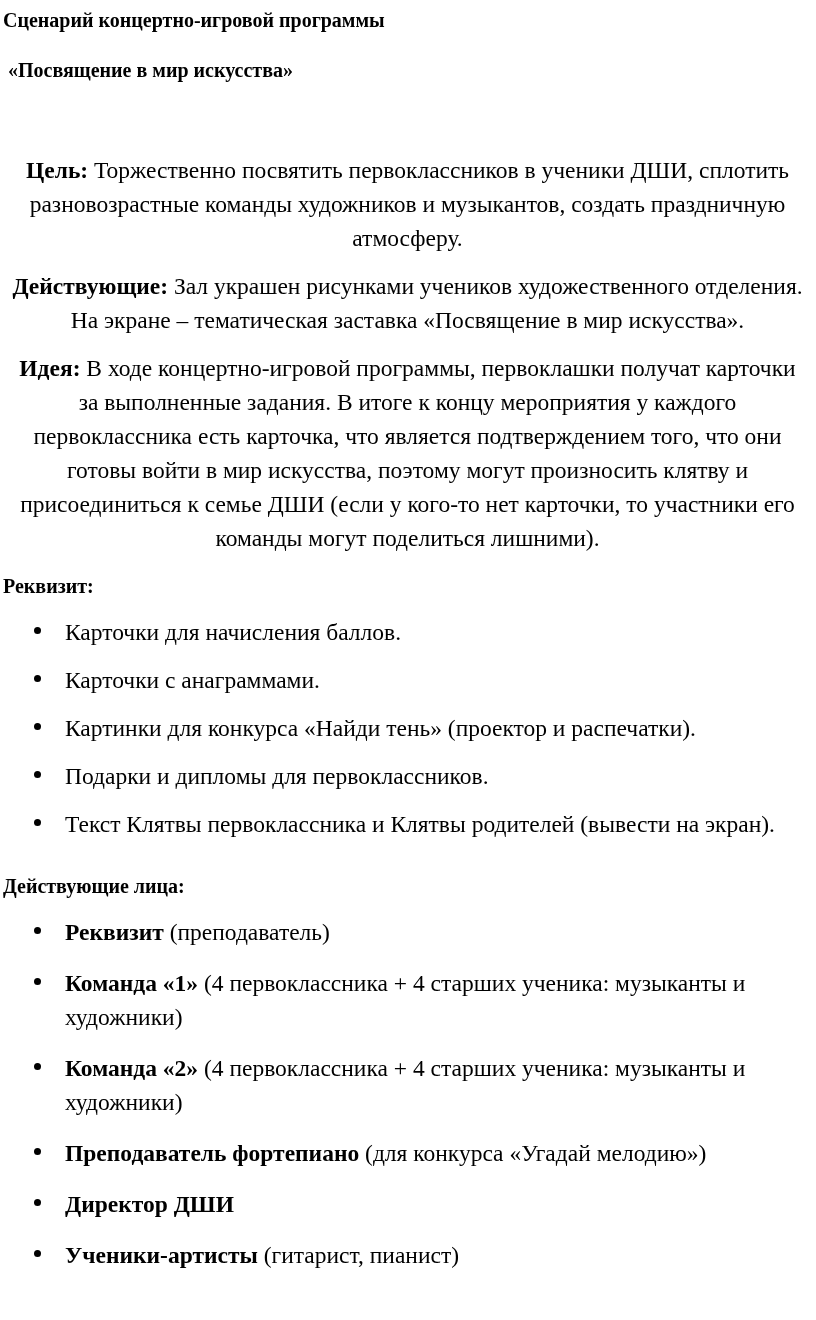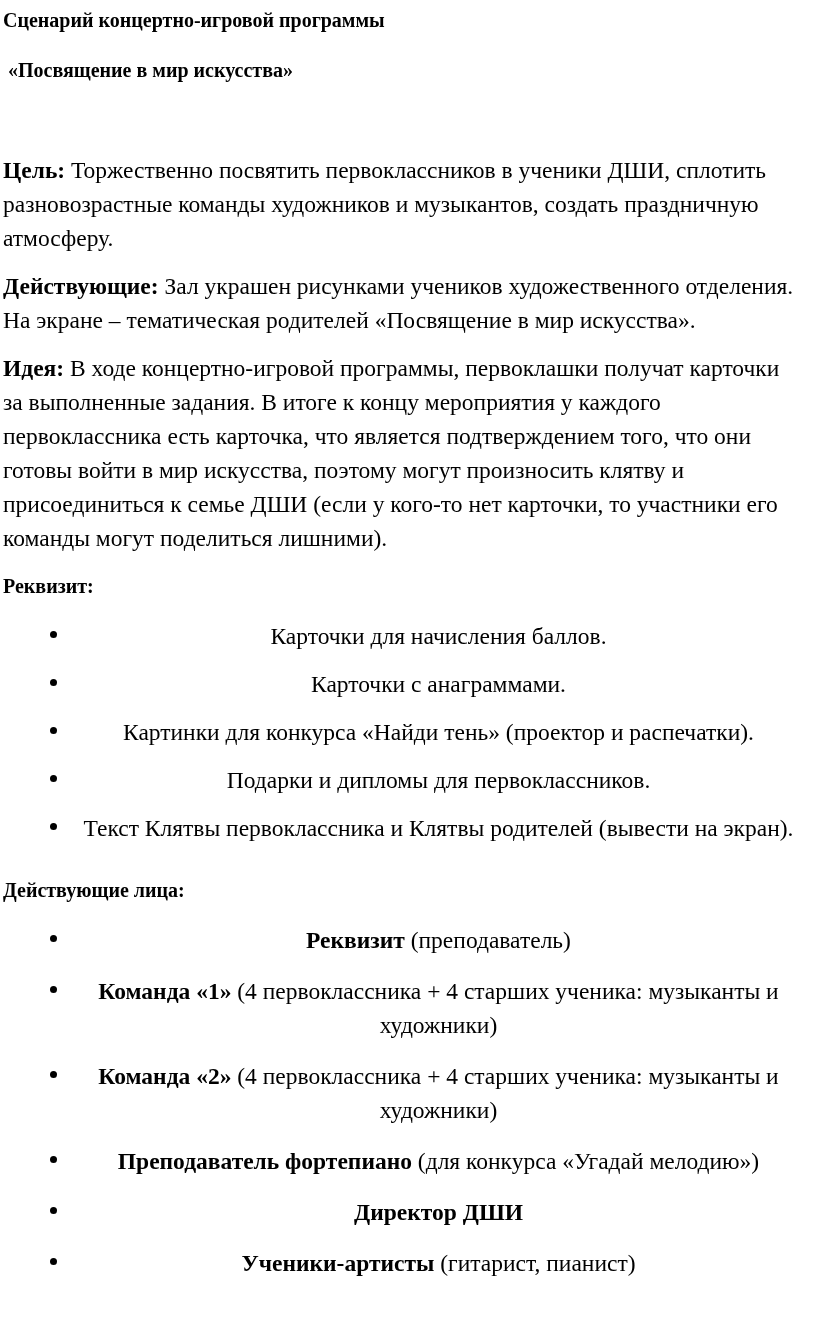--- a/index.html
+++ b/index.html
@@ -17,26 +17,26 @@
     overflow: hidden;
   }
   .title, .subtitle, .section-heading {
     font-weight: bold;
     font-size: 20px;
     line-height: 34px;
     margin: 0;
   }
   .title    { margin-bottom: 16px; }
   .subtitle { margin-bottom: 66px; white-space: pre-wrap; }
-  .para     { margin: 0 0 14px 0; }
+  .para     { margin: 0 0 14px 0; text-align: center; }
   .para .txt, .rest { white-space: pre-line; }
   .lbl { font-weight: bold; }
   .section-heading { margin-bottom: 12px; }
   .section-heading.cast { margin-top: 28px; }
-  ul.doc-list { list-style: none; margin: 16px; padding: 0; text-align: center; }
+  ul.doc-list { list-style: none; margin: 0; padding: 0; }
   ul.doc-list li {
     position: relative;
     padding-left: 62px;
     margin-bottom: 14px;
   }
   ul.doc-list.cast-list li { margin-bottom: 17px; }
   .bullet {
     position: absolute;
     left: 31px;
     top: 12px;
@@ -54,21 +54,21 @@
 
   <h1 class="title">Сценарий концертно-игровой программы</h1>
 
   <h2 class="subtitle"> «Посвящение в мир искусства»</h2>
 
   <p class="para"><b class="lbl">Цель:</b><span class="txt"> Торжественно посвятить первоклассников в ученики ДШИ, сплотить
 разновозрастные команды художников и музыкантов, создать праздничную
 атмосферу.</span></p>
 
   <p class="para"><b class="lbl">Действующие:</b><span class="txt"> Зал украшен рисунками учеников художественного отделения.
-На экране – тематическая родителей «Посвящение в мир искусства».</span></p>
+На экране – тематическая заставка «Посвящение в мир искусства».</span></p>
 
   <p class="para"><b class="lbl">Идея:</b><span class="txt"> В ходе концертно-игровой программы, первоклашки получат карточки
 за выполненные задания. В итоге к концу мероприятия у каждого
 первоклассника есть карточка, что является подтверждением того, что они
 готовы войти в мир искусства, поэтому могут произносить клятву и
 присоединиться к семье ДШИ (если у кого-то нет карточки, то участники его
 команды могут поделиться лишними).</span></p>
 
   <h3 class="section-heading">Реквизит:</h3>
 

